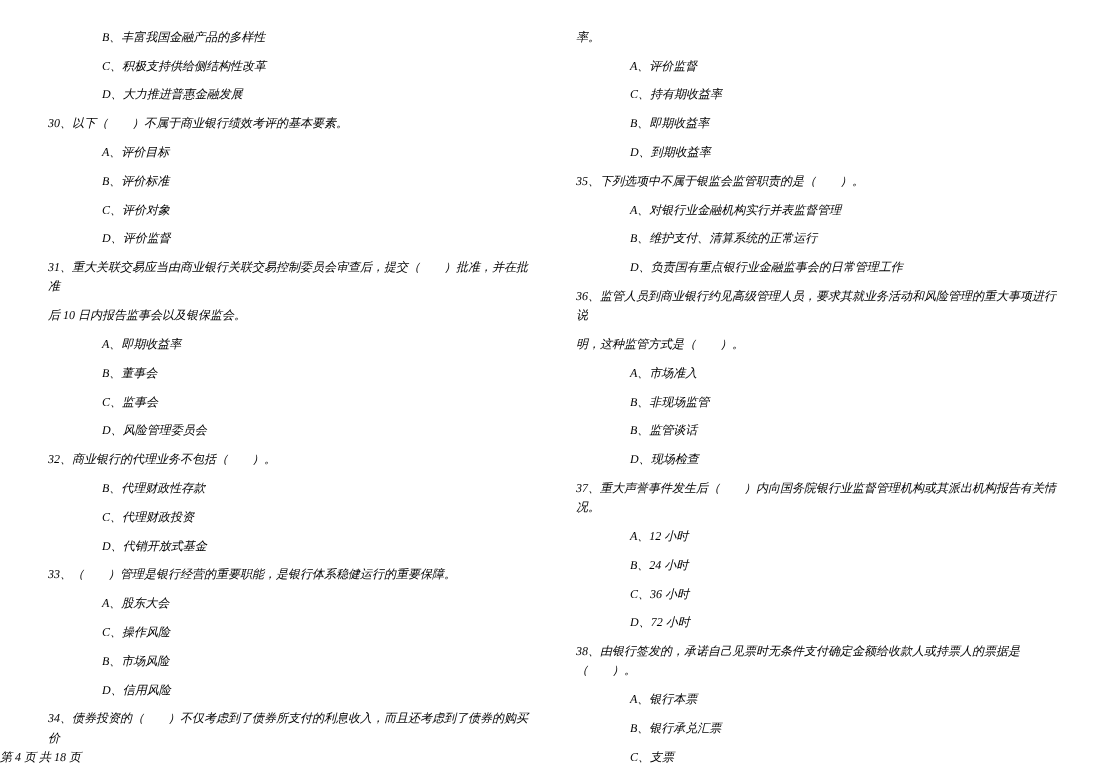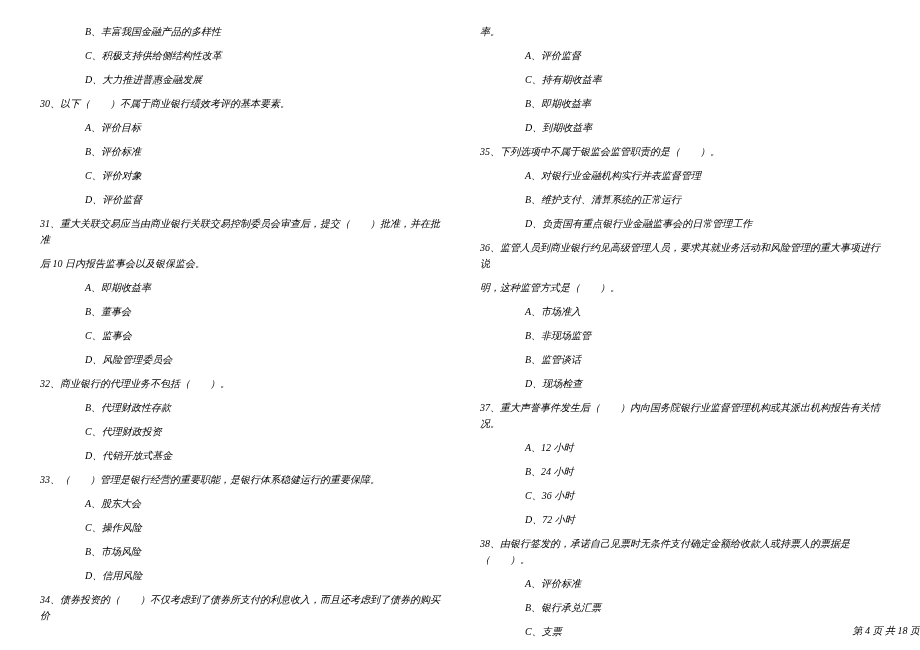--- a/index.html
+++ b/index.html
@@ -44,21 +44,21 @@
     }
     .question-continuation {
       padding: 4px 0;
       line-height: 1.6;
     }
     .page-footer {
       position: absolute;
       bottom: 12px;
       left: 0;
       right: 0;
-      text-align: right;
+      text-align: left;
       font-size: 10px;
     }
   </style>
 </head>
 <body>
 
 <div class="page-container">
   <div class="column column-left">
     <div class="option-line">B、丰富我国金融产品的多样性</div>
     <div class="option-line">C、积极支持供给侧结构性改革</div>
@@ -111,20 +111,20 @@
     <div class="option-line">B、监管谈话</div>
     <div class="option-line">D、现场检查</div>
 
     <div class="question-line">37、重大声誉事件发生后（　　）内向国务院银行业监督管理机构或其派出机构报告有关情况。</div>
     <div class="option-line">A、12 小时</div>
     <div class="option-line">B、24 小时</div>
     <div class="option-line">C、36 小时</div>
     <div class="option-line">D、72 小时</div>
 
     <div class="question-line">38、由银行签发的，承诺自己见票时无条件支付确定金额给收款人或持票人的票据是（　　）。</div>
-    <div class="option-line">A、评价标准</div>
+    <div class="option-line">A、银行本票</div>
     <div class="option-line">B、银行承兑汇票</div>
     <div class="option-line">C、支票</div>
 
   </div>
 </div>
 
 <div class="page-footer">第 4 页 共 18 页</div>
 
 </body></html>

